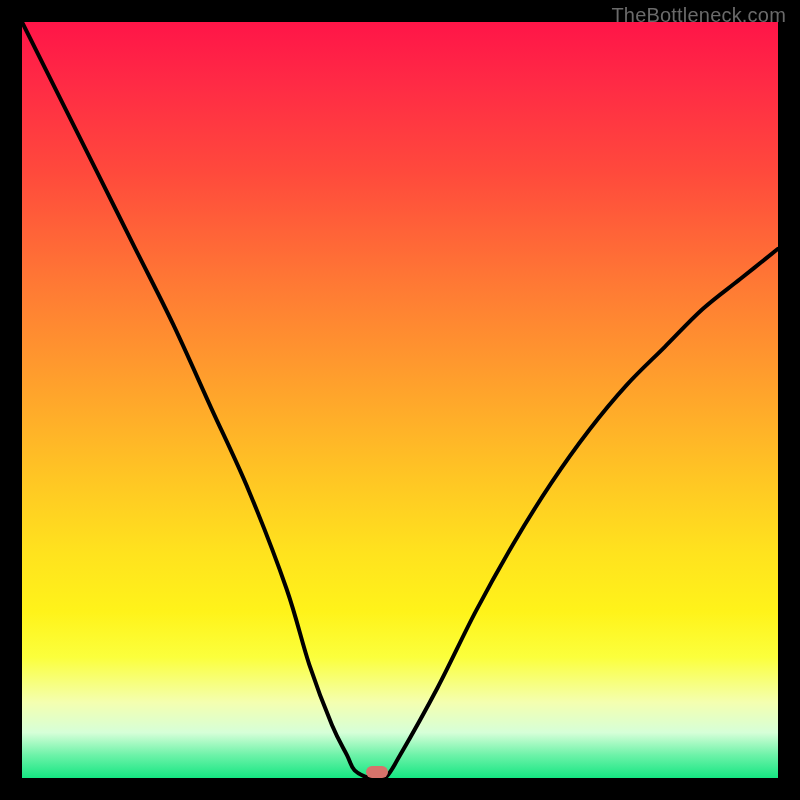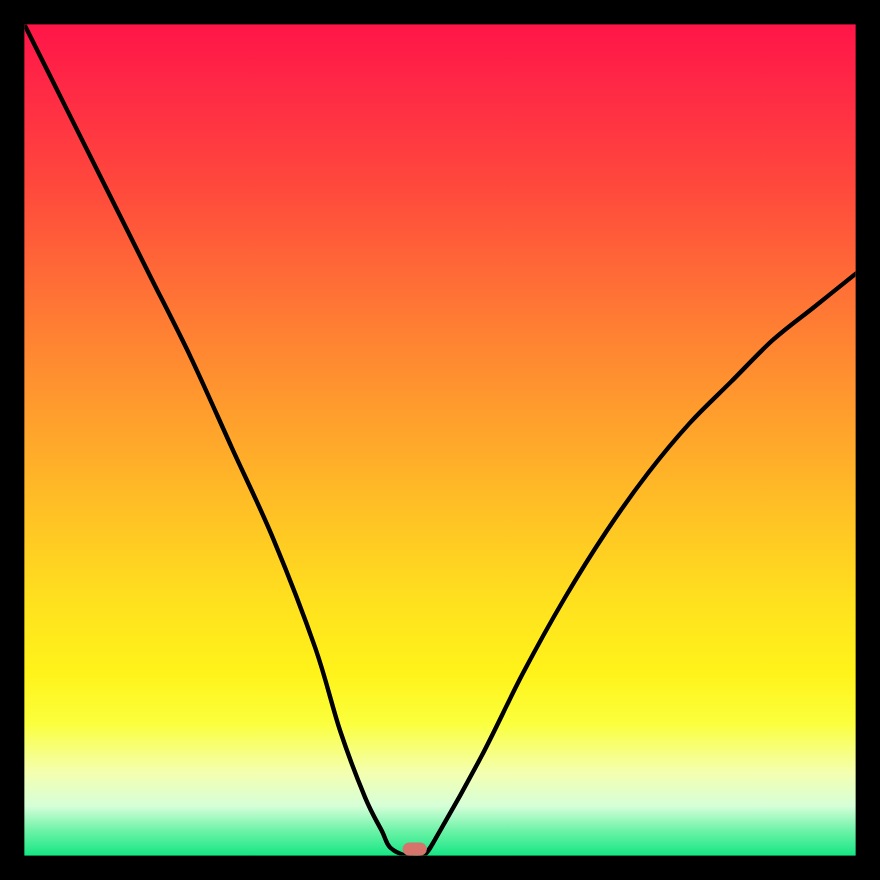--- a/index.html
+++ b/index.html
@@ -71,20 +71,21 @@
     border-radius: 6px;
     background: #d6736b;
     z-index: 2;
     transform: translate(-50%, -50%);
   }
 </style>
 </head>
 <body>
 
 <div class="stage">
+  <div class="watermark">TheBottleneck.com</div>
   <div class="plot">
     <div class="gradient"></div>
     <svg class="curve" viewBox="0 0 756 756" preserveAspectRatio="none">
       <path id="curve-path" fill="none" stroke="#000" stroke-width="4" stroke-linecap="round" stroke-linejoin="round" d="M 0 0 C 6.300000000000001 12.600000000000003, 25.200000000000003 50.400000000000034, 37.800000000000004 75.60000000000002 C 50.400000000000006 100.80000000000001, 63.00000000000001 125.99999999999993, 75.60000000000001 151.19999999999993 C 88.2 176.39999999999995, 100.79999999999998 201.60000000000005, 113.39999999999999 226.80000000000007 C 126 252.00000000000009, 138.60000000000002 275.94000000000005, 151.20000000000002 302.40000000000003 C 163.8 328.86, 176.4 357.84000000000003, 189 385.56 C 201.6 413.28, 214.2 438.47999999999996, 226.79999999999998 468.71999999999997 C 239.39999999999998 498.96, 254.51999999999995 538.02, 264.59999999999997 567 C 274.67999999999995 595.98, 279.72 619.9200000000001, 287.28000000000003 642.6 C 294.84000000000003 665.28, 303.65999999999997 687.96, 309.96 703.08 C 316.26 718.2, 321.29999999999995 725.76, 325.08 733.32 C 328.86 740.8800000000001, 328.86 744.6600000000001, 332.64 748.44 C 336.41999999999996 752.22, 342.71999999999997 754.74, 347.76 756 C 352.8 757.26, 357.84 759.78, 362.88 756 C 367.92 752.22, 369.18 748.44, 378 733.32 C 386.82 718.2, 403.20000000000005 689.22, 415.8 665.28 C 428.4 641.3399999999999, 440.99999999999994 613.6200000000001, 453.59999999999997 589.6800000000001 C 466.2 565.74, 478.80000000000007 543.06, 491.40000000000003 521.64 C 504 500.21999999999997, 516.5999999999999 480.05999999999995, 529.1999999999999 461.15999999999997 C 541.8 442.26, 554.4 424.62, 567 408.24 C 579.6 391.86, 592.2 376.74, 604.8000000000001 362.88 C 617.4000000000001 349.02, 630 337.68000000000006, 642.6 325.08000000000004 C 655.2 312.48, 667.8 298.62000000000006, 680.4 287.28000000000003 C 693 275.94, 705.5999999999999 267.11999999999995, 718.1999999999999 257.03999999999996 C 730.8 246.95999999999998, 749.7 231.84000000000006, 756 226.80000000000007"></path>
     </svg>
     <div id="marker" class="marker" style="left: 355.32px; top: 749.952px;"></div>
   </div>
 </div>
 
 </body></html>

